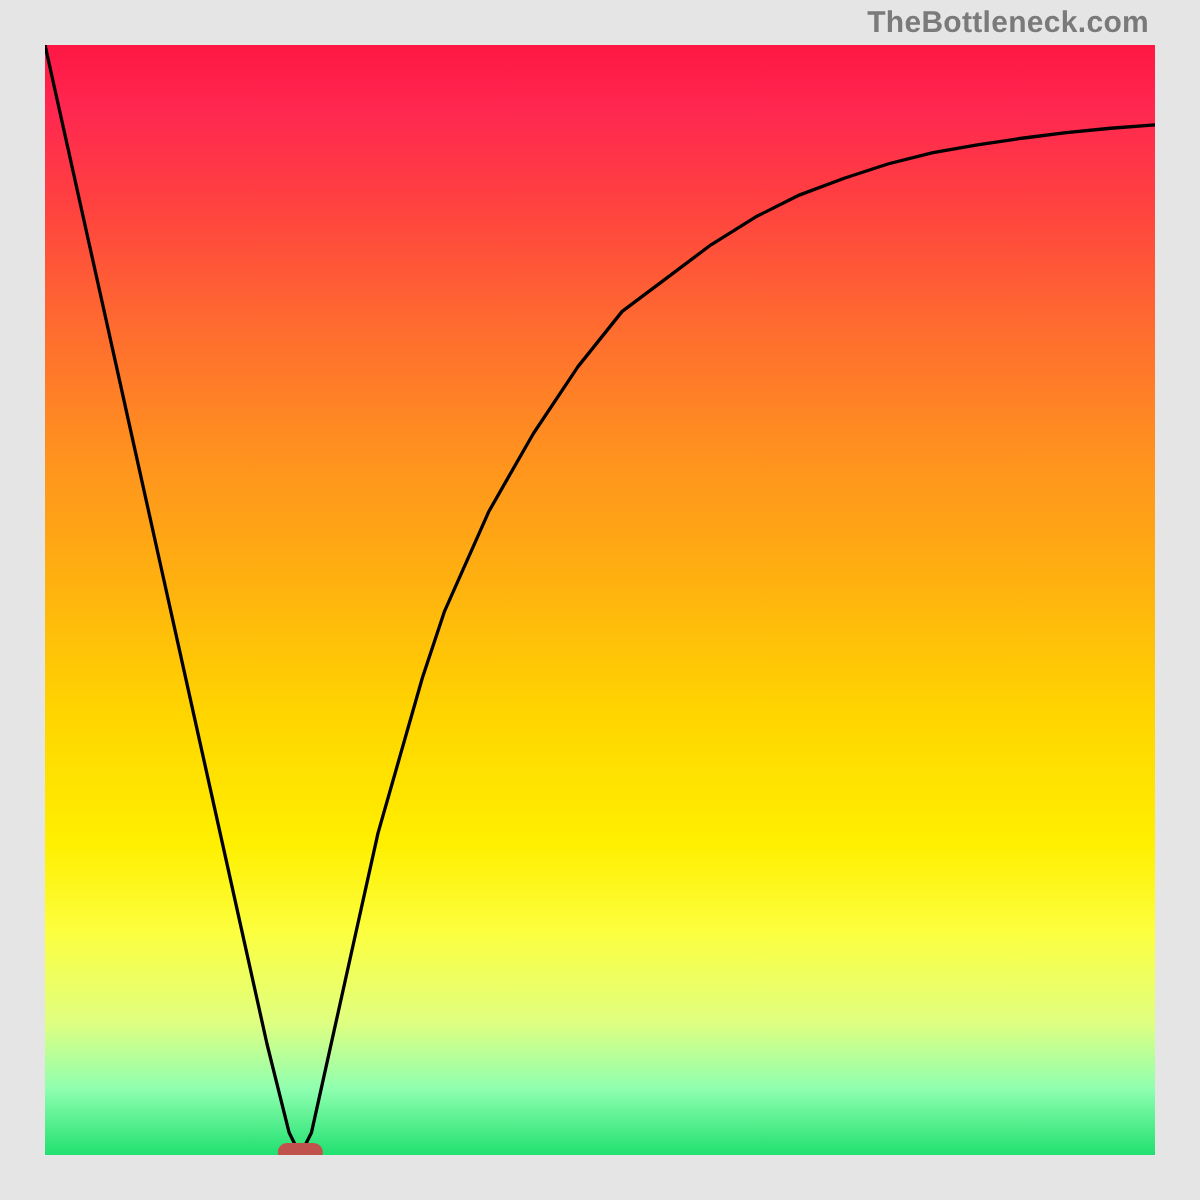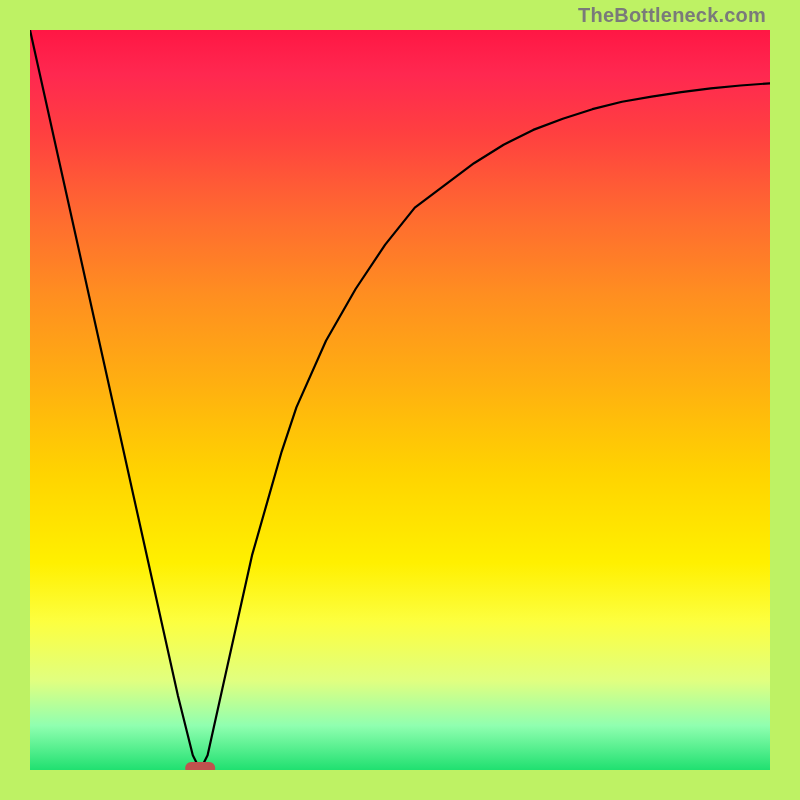--- a/index.html
+++ b/index.html
@@ -1,20 +1,20 @@
 <!DOCTYPE html>
 <html><head>
 <meta charset="utf-8">
 <style>
   * { margin: 0; padding: 0; box-sizing: border-box; }
   html, body { width: 800px; height: 800px; overflow: hidden; background: #000; }
   .frame {
     width: 800px;
     height: 800px;
-    background: #bef264;
+    background: #e5e5e5;
     position: relative;
   }
   .plot-area {
     position: absolute;
     left: 30px;
     top: 30px;
     width: 740px;
     height: 740px;
     background: linear-gradient(to bottom,
       #ff1744 0%,

